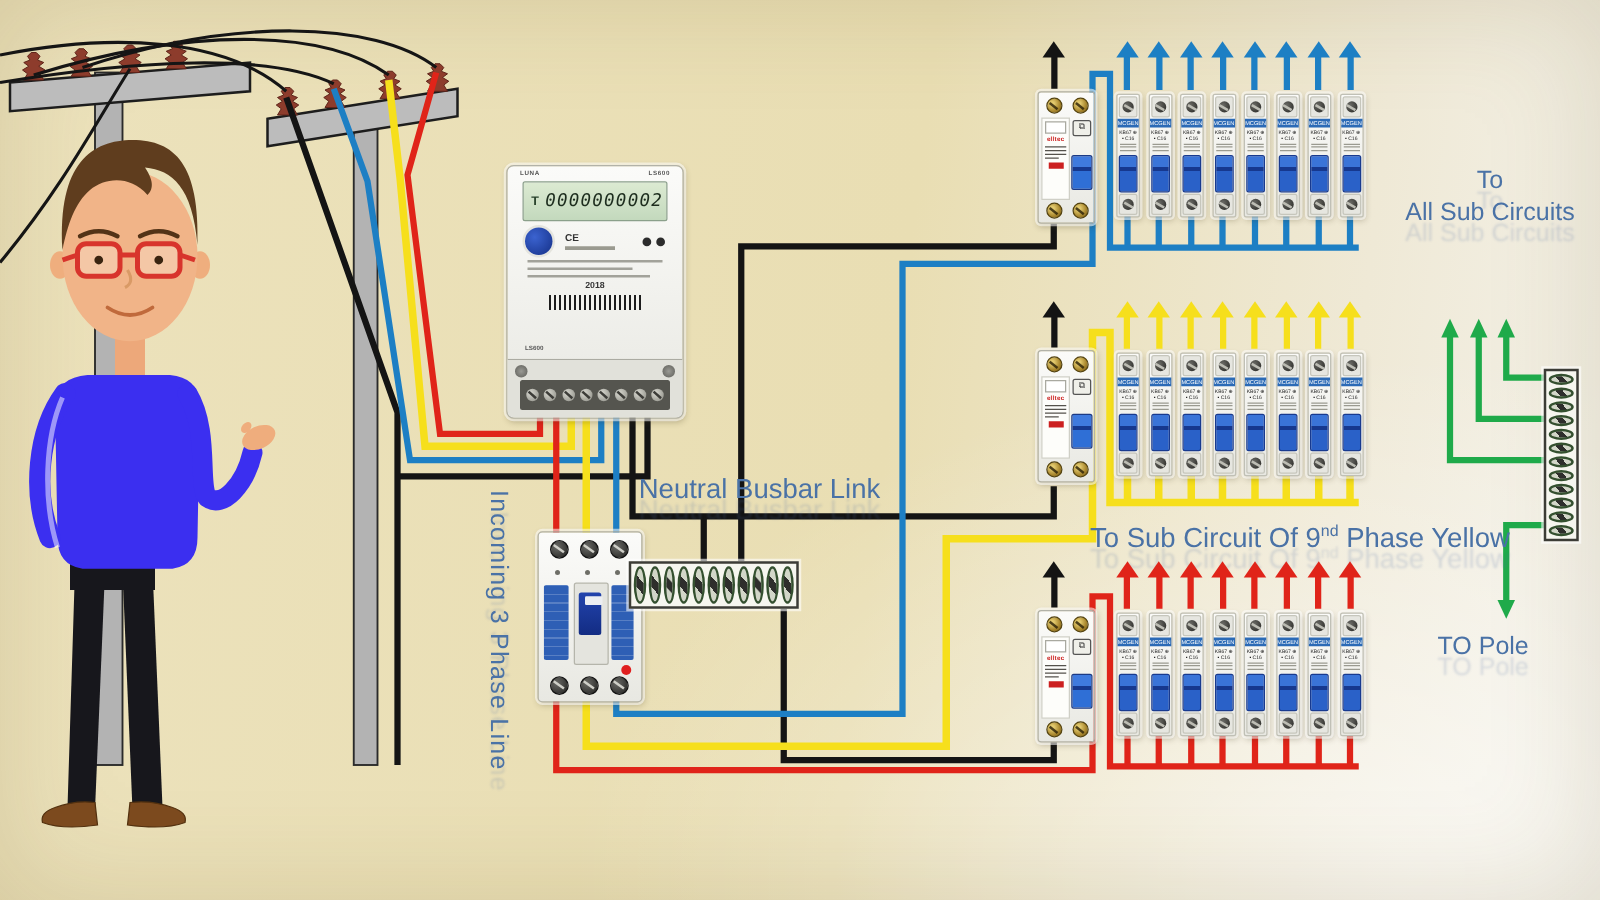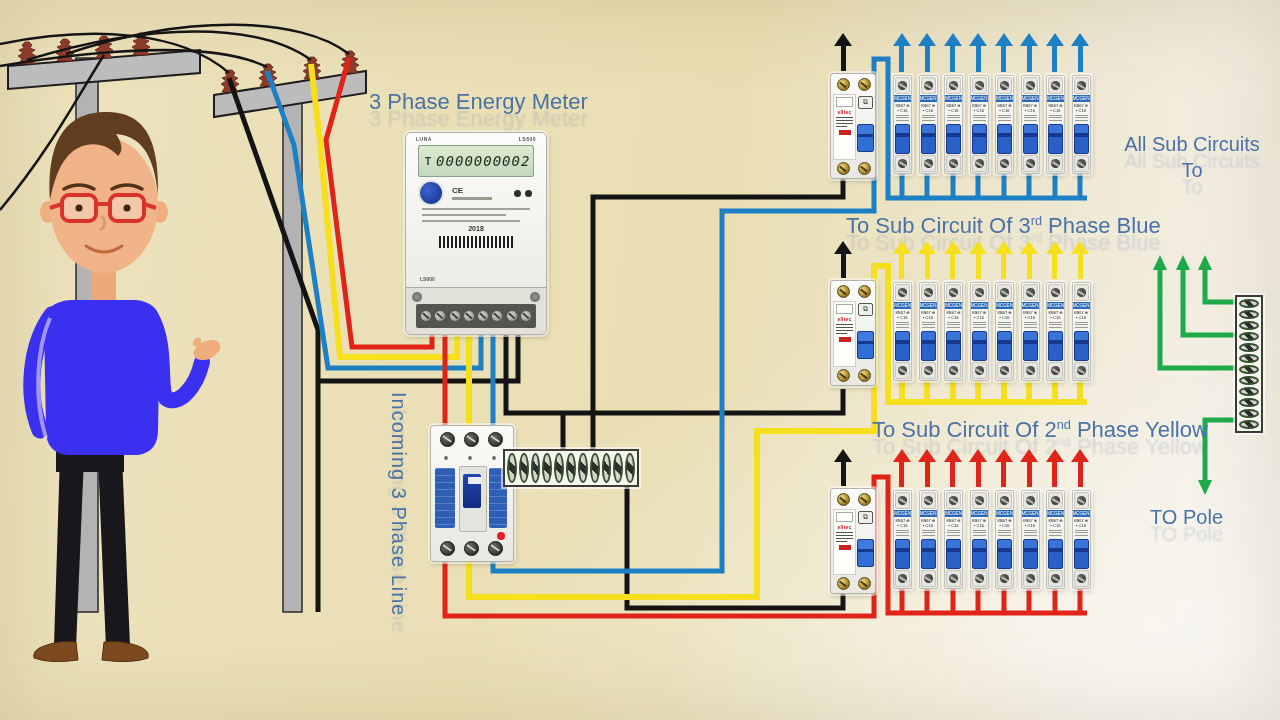--- a/index.html
+++ b/index.html
@@ -271,33 +271,30 @@
       <span class="term"></span>
       <span class="term"></span>
       <span class="term"></span>
       <span class="term"></span>
       <span class="term"></span>
       <span class="term"></span>
       <span class="term"></span>
       <span class="term"></span>
     </div>
 
-  <div class="lbl" style="left:369px;top:89px;font-size:22px">3 Phase Energy Meter</div>
+  <div class="lbl" style="left:511px;top:378px;font-size:22px">Neutral Busbar Link</div>
   <div class="lbl" style="left:387px;top:392px;font-size:20px;writing-mode:vertical-rl;letter-spacing:1px;text-shadow:17px 0 2px rgba(80,110,165,.20)">Incoming 3 Phase Line</div>
 
-  <div class="lbl" style="left:846px;top:213px;font-size:22px">
-    <span>To Sub Circuit Of 3</span><sup>rd</sup><span> Phase Blue</span>
+  <div class="lbl" style="left:872px;top:417px;font-size:22px">
+    <span>To Sub Circuit Of 9</span><sup>nd</sup><span> Phase Yellow</span>
   </div>
-  <div class="lbl" style="left:872px;top:417px;font-size:22px">
-    <span>To Sub Circuit Of 2</span><sup>nd</sup><span> Phase Yellow</span>
-  </div>
 
   <div class="lbl" style="left:1104px;top:131px;font-size:20px;width:176px;text-align:center;line-height:26px">
+    <div>To</div>
     <div>All Sub Circuits</div>
-    <div>To</div>
   </div>
   <div class="lbl" style="left:1150px;top:506px;font-size:20px">TO Pole</div>
 <div class="rccb dev" style="left: 830px; top: 73px;">
       <span class="screw brass" style="left:6px;top:4px;width:11px;height:11px"></span>
     <span class="screw brass" style="left:27px;top:4px;width:11px;height:11px"></span>
     <div class="rccb-left">
       <div class="rccb-win"></div>
       <div class="rccb-brand">elltec</div>
       <div class="hl"></div>
         <div class="hl"></div>

